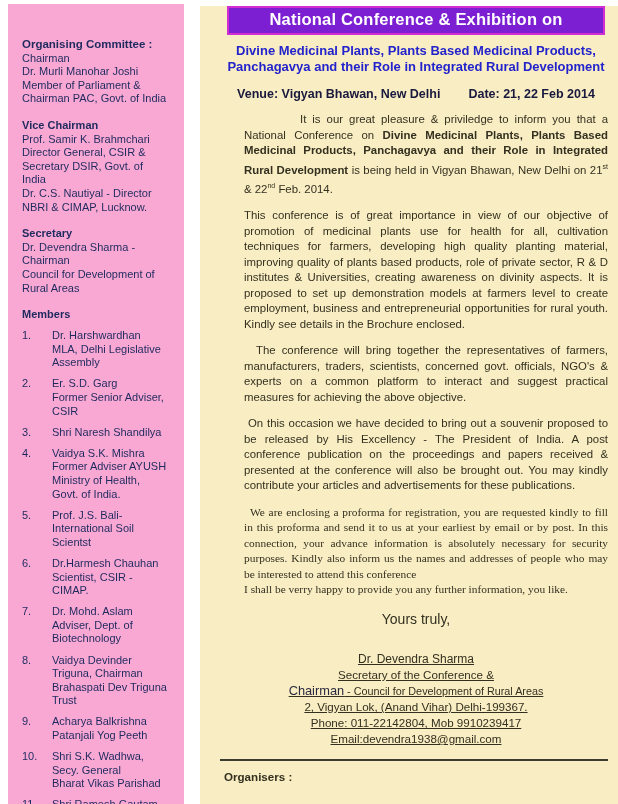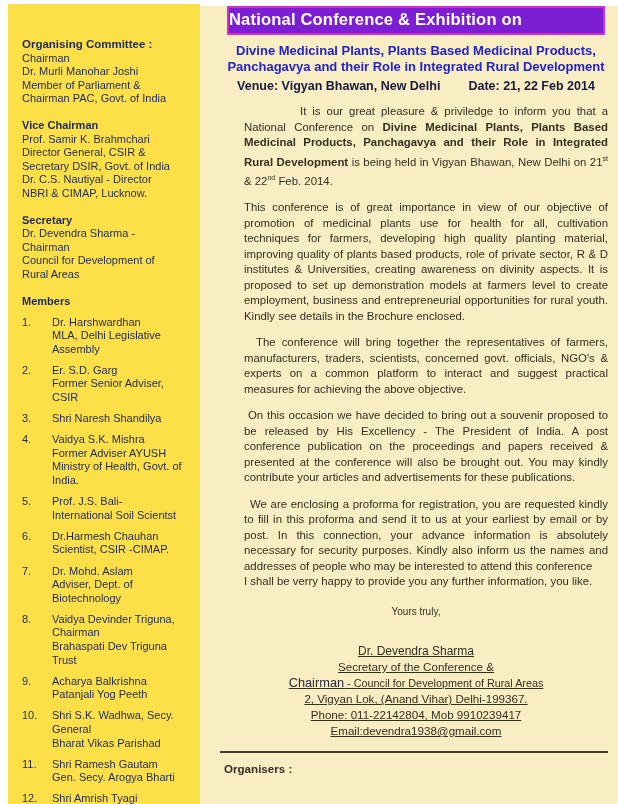--- a/index.html
+++ b/index.html
@@ -1,63 +1,63 @@
 <!DOCTYPE html>
 <html><head>
 <meta charset="utf-8">
 <style>
   * { margin:0; padding:0; box-sizing:border-box; }
   html,body { width:618px; height:804px; background:#ffffff; font-family:"Liberation Sans", sans-serif; }
   .page { position:relative; width:618px; height:804px; background:#ffffff; overflow:hidden; }
 
   
   .sidebar {
-    position:absolute; left:8px; top:4px; width:192px; bottom:0;
-    background:#fde047; color:#1e2a5e;
+    position:absolute; left:8px; top:4px; width:176px; bottom:0;
+    background:#f9a8d4; color:#1e2a5e;
     font-size:11px; line-height:13.6px;
     padding:34px 16px 8px 14px; overflow:hidden;
   }
   .sb-heading { font-weight:bold; font-size:11.5px; }
   .sb-block { white-space:pre-line; margin-bottom:13px; }
   .sb-subhead { font-weight:bold; margin-top:12px; }
   .members-list { margin-top:2px; }
   .member { display:flex; margin-top:7.5px; }
   .member .num { width:30px; flex:0 0 30px; }
   .member .mtext { white-space:pre-line; }
 
   
   .main {
     position:absolute; left:200px; top:6px; right:0; bottom:0;
     background:#f9edc4; color:#33301f;
     padding:0 10px 0 24px; overflow:hidden;
   }
   .title-bar {
     width:378px; margin:0 auto; background:#7c1fd2; border:2px solid #d12ed1;
-    color:#ffffff; font-weight:bold; font-size:16.5px; text-align:left;
+    color:#ffffff; font-weight:bold; font-size:16.5px; text-align:center;
     padding:2px 0 4px 0; letter-spacing:0.2px;
   }
   .subtitle {
     margin-top:8px; text-align:center; color:#2323cb; font-weight:bold;
     font-size:13px; line-height:16px; white-space:pre-line;
   }
   .venue-line {
-    margin-top:4px; display:flex; justify-content:center; gap:28px;
+    margin-top:12px; display:flex; justify-content:center; gap:28px;
     color:#19193d; font-weight:bold; font-size:12.5px;text-align:right;
   }
 
   .letter { font-size:11.4px; line-height:15.5px; text-align:justify; }
   .salutation { margin:18px 0 0 20px; text-align:left; }
   .para { margin:11px 0 0 20px; }
   .para.p1 { text-indent:56px; }
   .para.p3 { text-indent:12px; }
   .para.p4 { text-indent:4px; }
-  .para.p5 { text-indent:6px; white-space:pre-line; }
+  .para.p5 { text-indent:6px; white-space:pre-line;font-family:Liberation Serif, serif; }
   sup { font-size:7px; }
 
-  .closing { margin-top:14px; text-align:center; font-size:10px; }
+  .closing { margin-top:14px; text-align:center; font-size:14px; }
   .sig-block { margin-top:24px; text-align:center; line-height:16px;text-decoration:underline; }
   .sig-name { font-size:12px; }
   .sig-role { font-size:11.6px; }
   .sig-chair { font-size:12.8px; color:#2a2a3f; }
   .sig-chair-rest { font-size:10.8px; }
   .sig-small { font-size:11.6px; }
 
   .divider { border-top:2px solid #3c3c30; margin:12px 0 8px -4px; }
 
   .organisers { font-size:11.4px; line-height:15.8px; }

